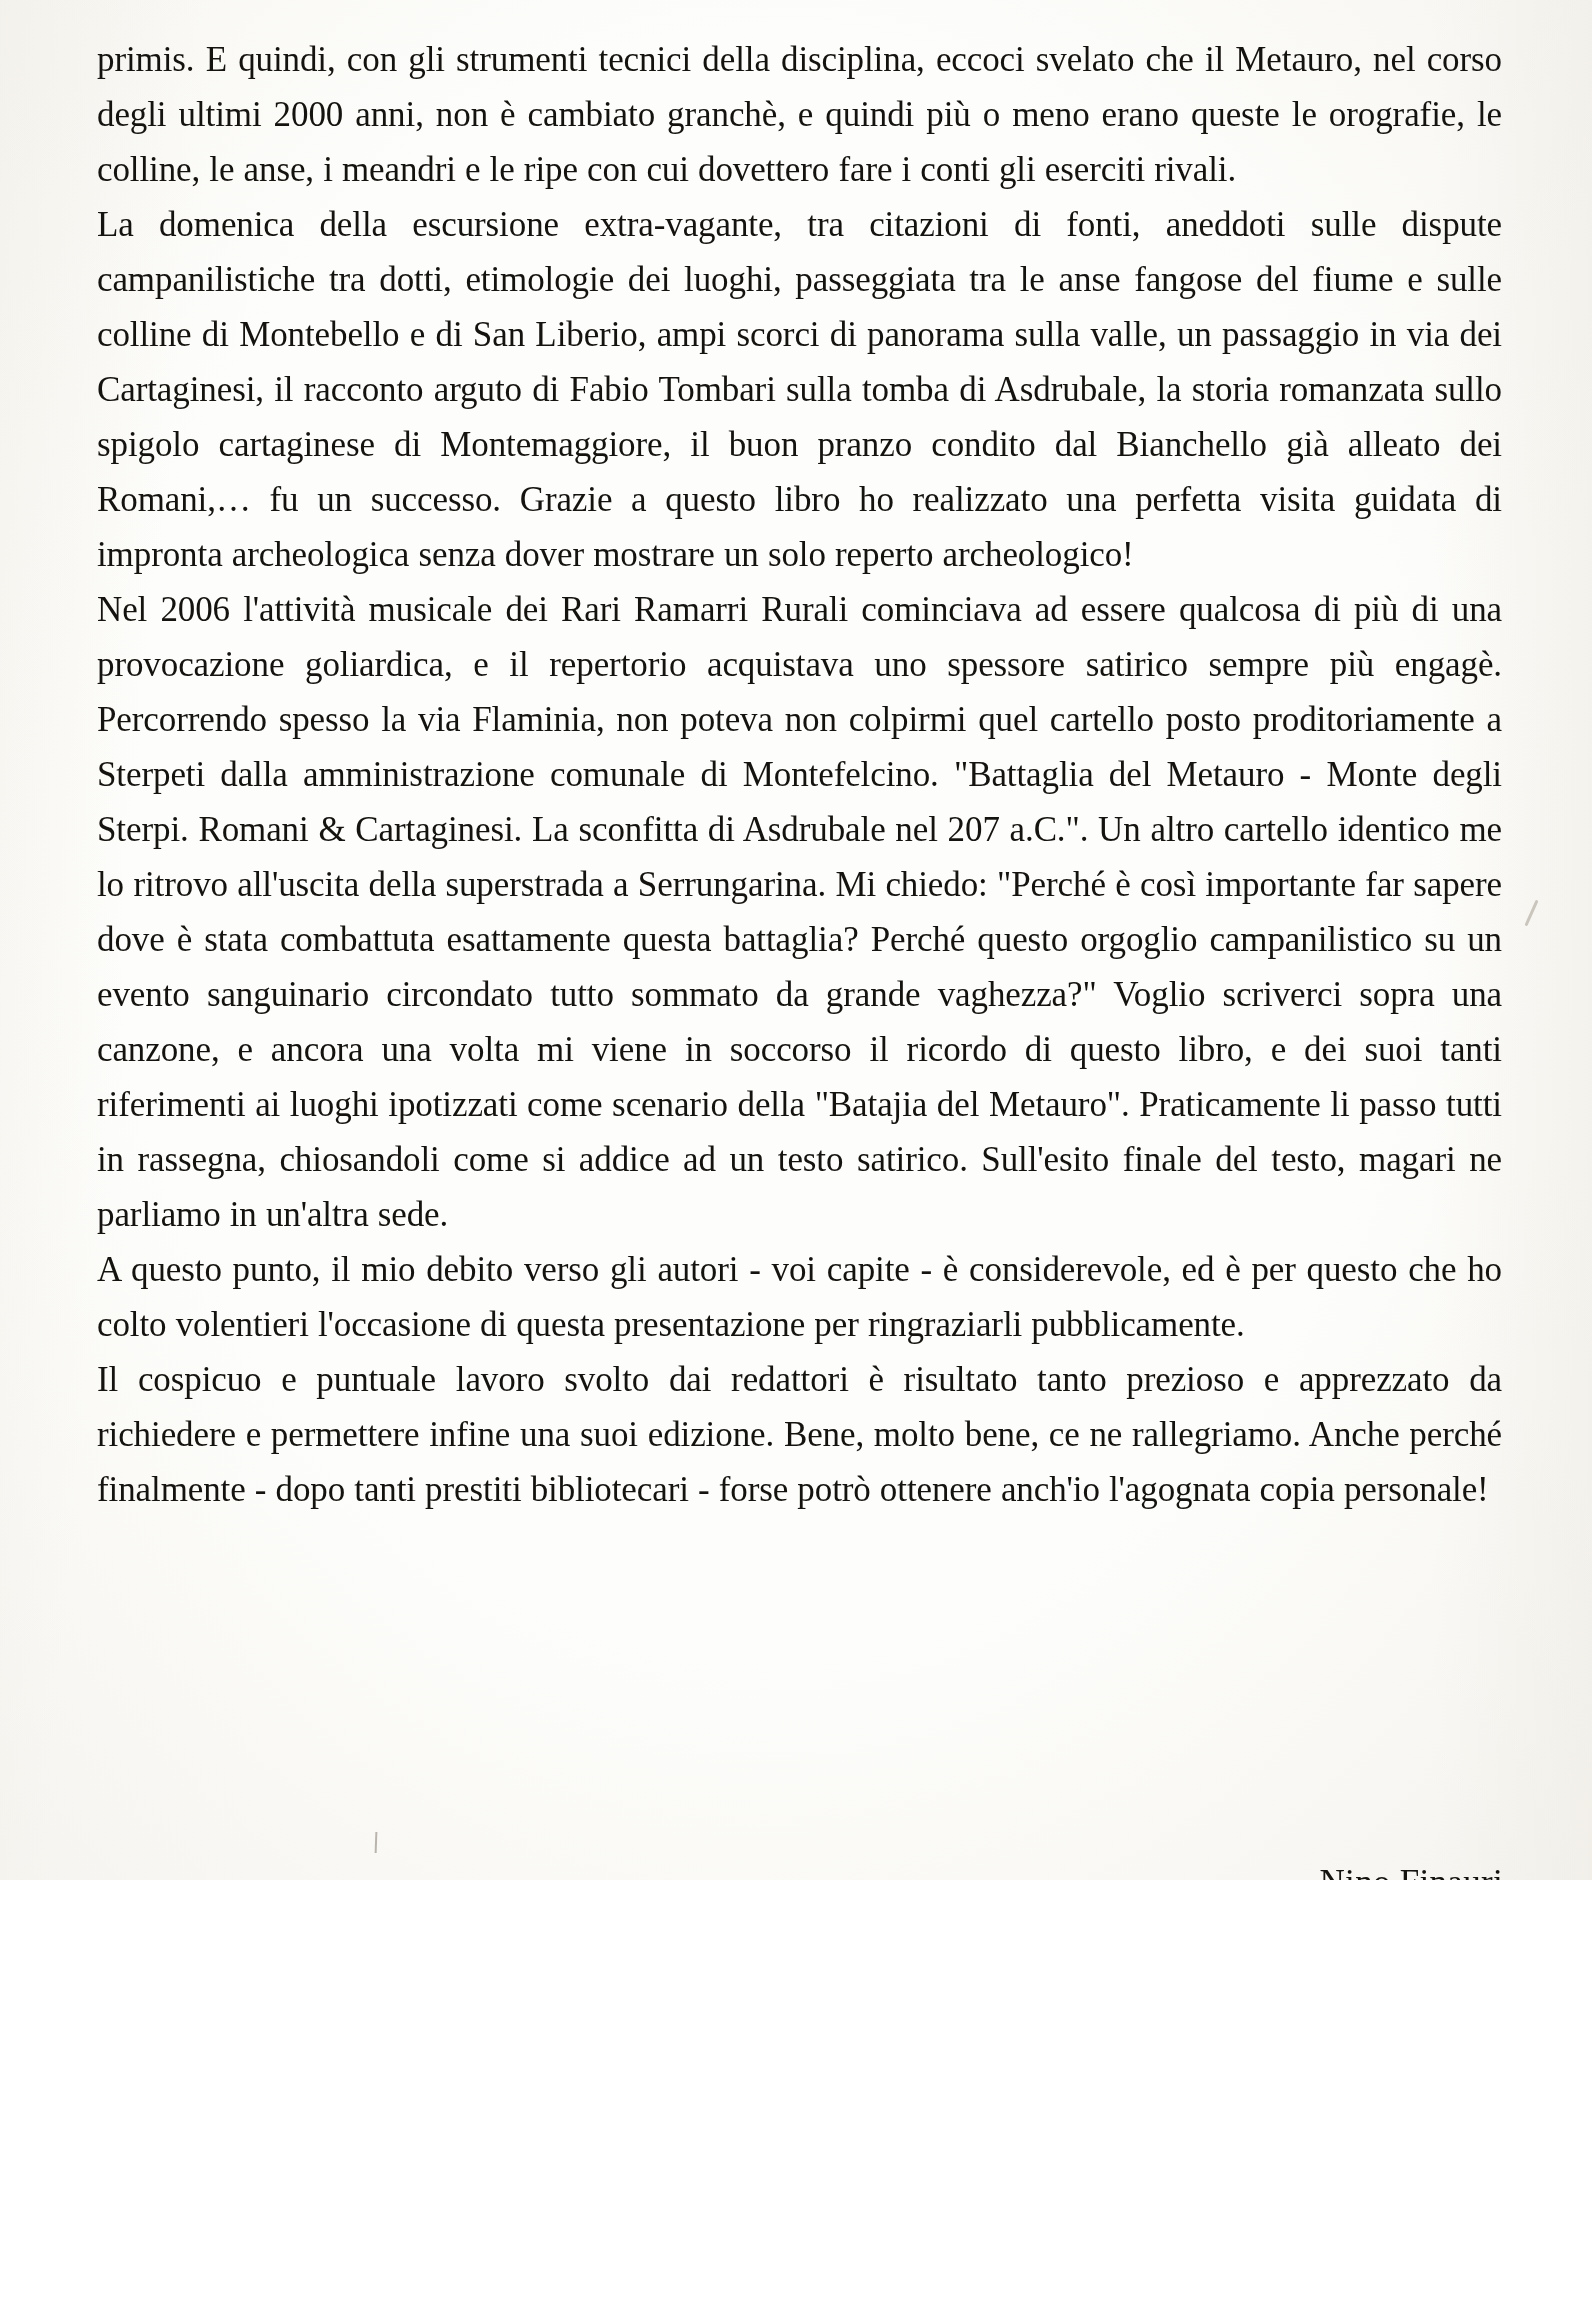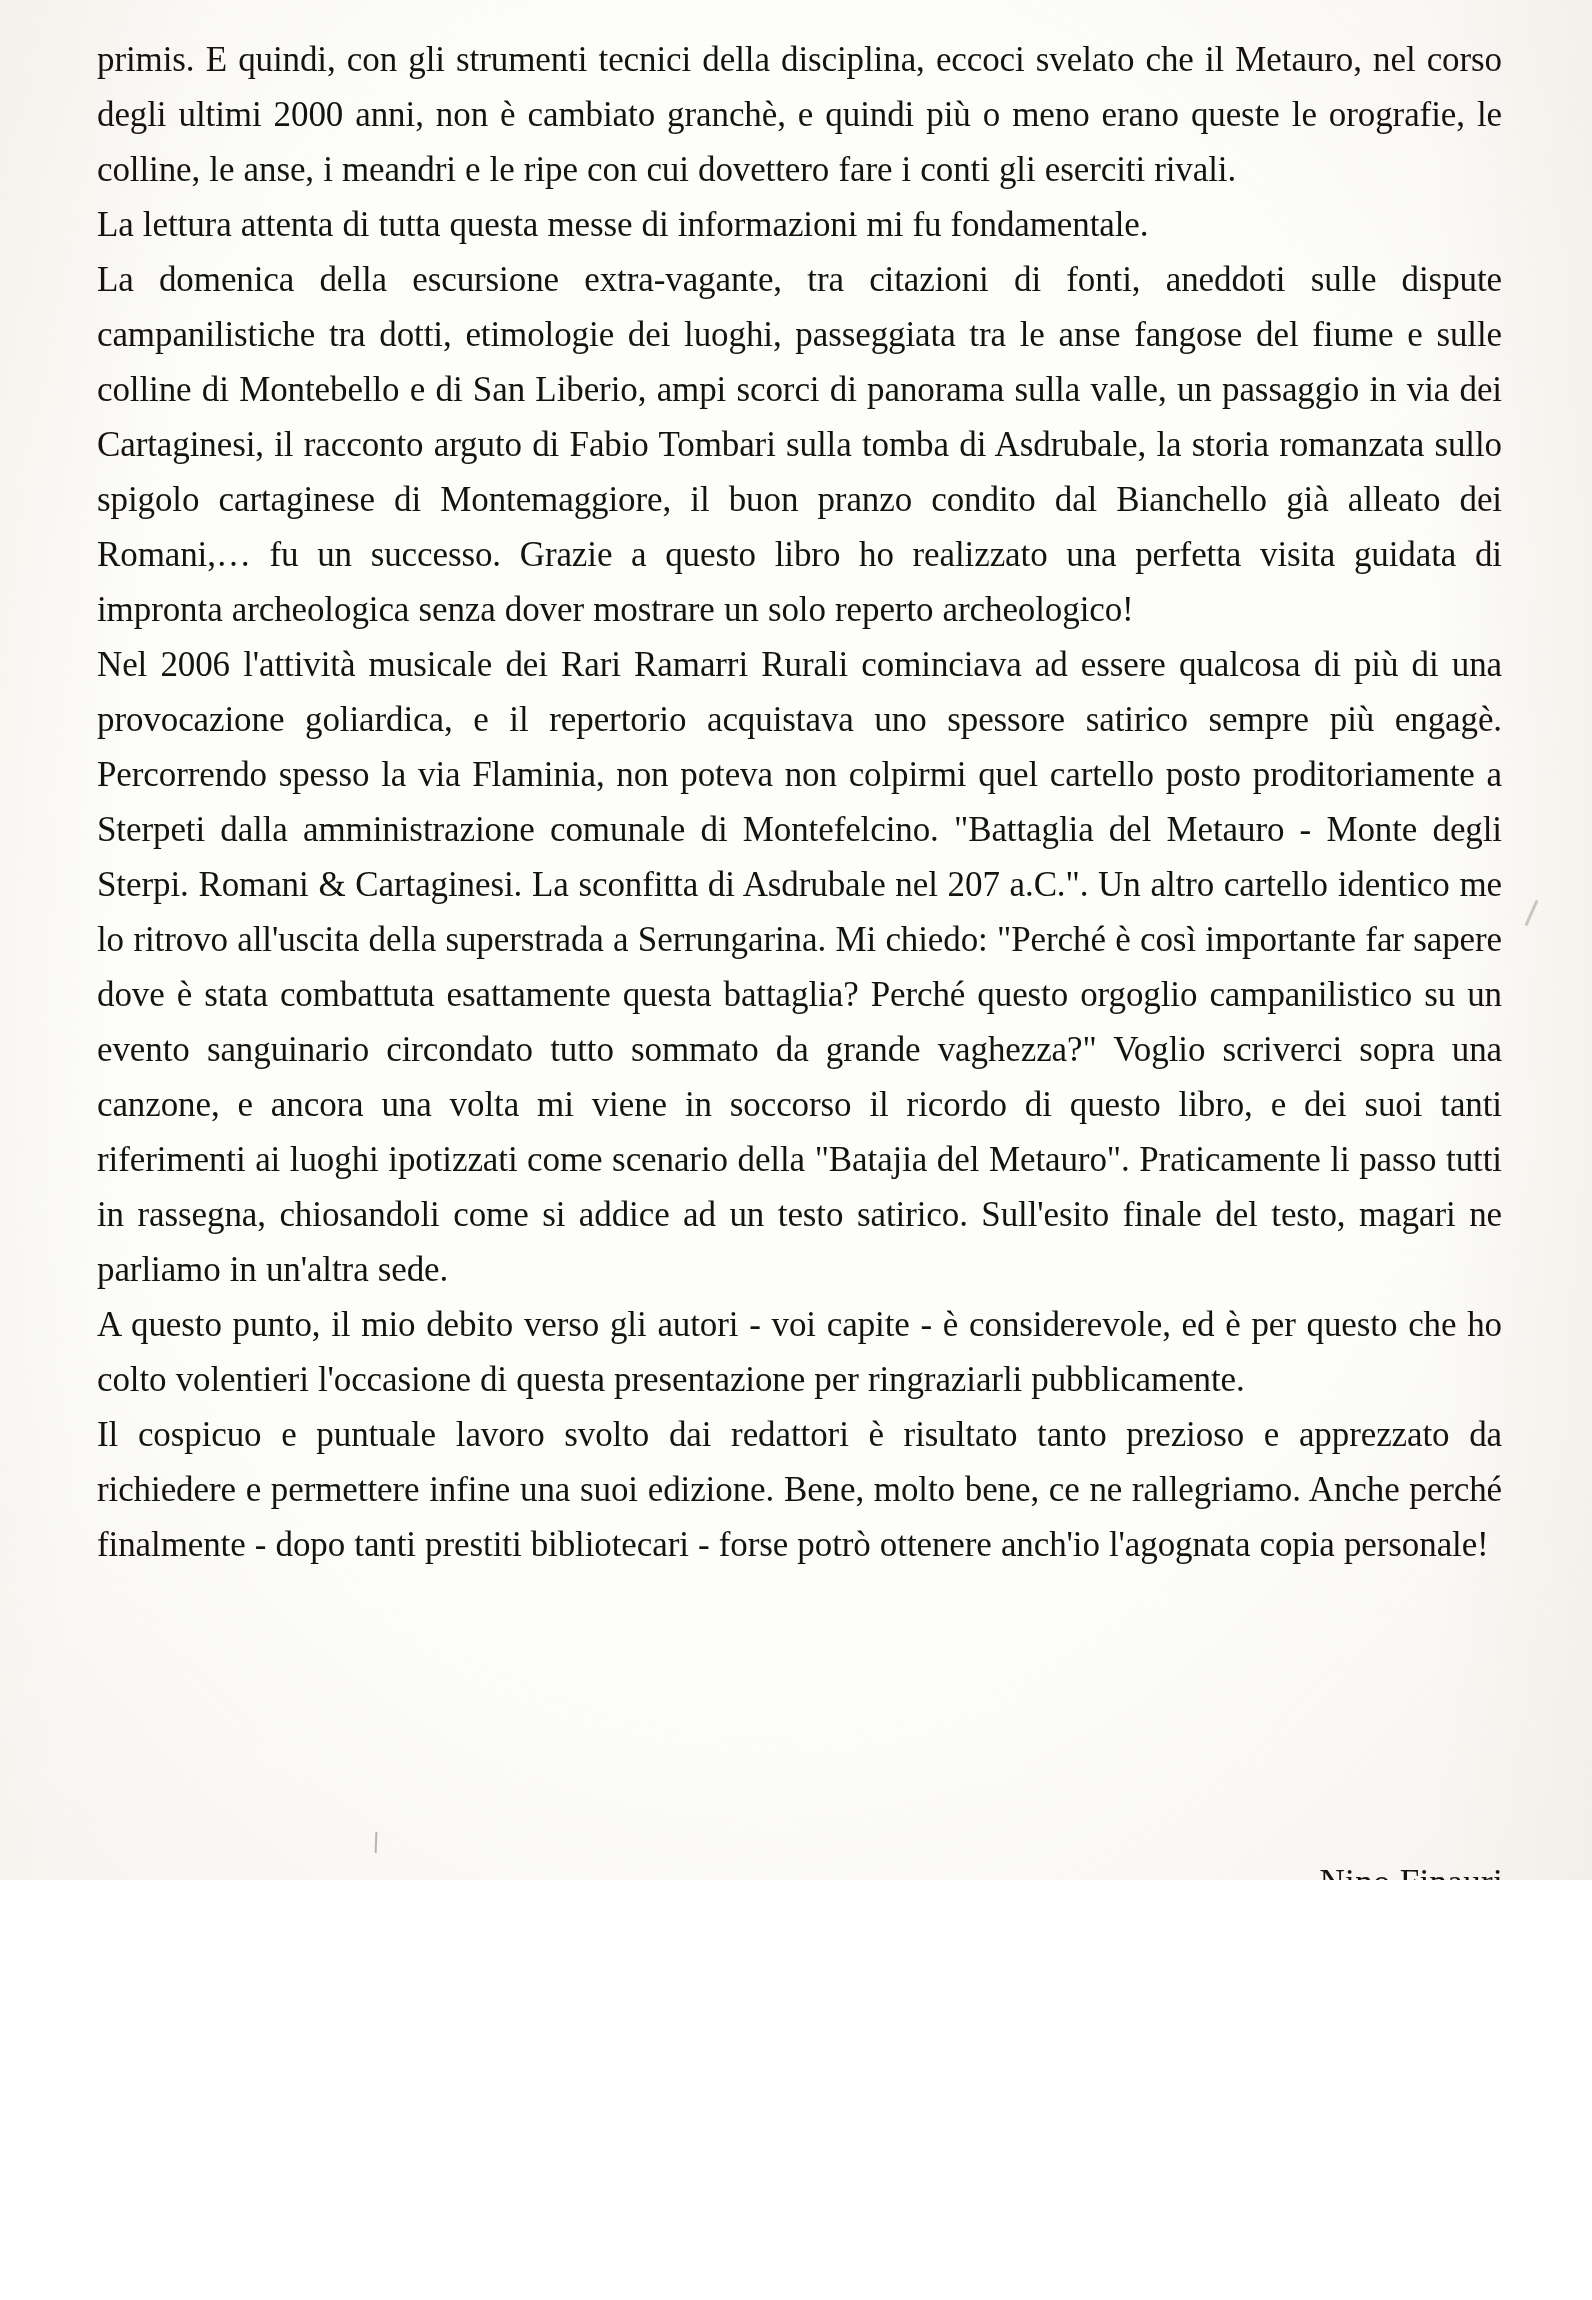--- a/index.html
+++ b/index.html
@@ -104,21 +104,20 @@
 </style>
 </head>
 <body>
 
 <div class="page">
 
   <div class="scan-tint"></div>
 
   <div class="text-block">
     <p class="para first">primis. E quindi, con gli strumenti tecnici della disciplina, eccoci svelato che il Metauro, nel corso degli ultimi 2000 anni, non è cambiato granchè, e quindi più o meno erano queste le orografie, le colline, le anse, i meandri e le ripe con cui dovettero fare i conti gli eserciti rivali.</p>
-    <p class="para">La lettura attenta di tutta questa messe di informazioni mi fu fondamentale.</p>
     <p class="para">La domenica della escursione extra-vagante, tra citazioni di fonti, aneddoti sulle dispute campanilistiche tra dotti, etimologie dei luoghi, passeggiata tra le anse fangose del fiume e sulle colline di Montebello e di San Liberio, ampi scorci di panorama sulla valle, un passaggio in via dei Cartaginesi, il racconto arguto di Fabio Tombari sulla tomba di Asdrubale, la storia romanzata sullo spigolo cartaginese di Montemaggiore, il buon pranzo condito dal Bianchello già alleato dei Romani,… fu un successo. Grazie a questo libro ho realizzato una perfetta visita guidata di impronta archeologica senza dover mostrare un solo reperto archeologico!</p>
     <p class="para">Nel 2006 l'attività musicale dei Rari Ramarri Rurali cominciava ad essere qualcosa di più di una provocazione goliardica, e il repertorio acquistava uno spessore satirico sempre più engagè. Percorrendo spesso la via Flaminia, non poteva non colpirmi quel cartello posto proditoriamente a Sterpeti dalla amministrazione comunale di Montefelcino. "Battaglia del Metauro - Monte degli Sterpi. Romani &amp; Cartaginesi. La sconfitta di Asdrubale nel 207 a.C.". Un altro cartello identico me lo ritrovo all'uscita della superstrada a Serrungarina. Mi chiedo: "Perché è così importante far sapere dove è stata combattuta esattamente questa battaglia? Perché questo orgoglio campanilistico su un evento sanguinario circondato tutto sommato da grande vaghezza?" Voglio scriverci sopra una canzone, e ancora una volta mi viene in soccorso il ricordo di questo libro, e dei suoi tanti riferimenti ai luoghi ipotizzati come scenario della "Batajia del Metauro". Praticamente li passo tutti in rassegna, chiosandoli come si addice ad un testo satirico. Sull'esito finale del testo, magari ne parliamo in un'altra sede.</p>
     <p class="para">A questo punto, il mio debito verso gli autori - voi capite - è considerevole, ed è per questo che ho colto volentieri l'occasione di questa presentazione per ringraziarli pubblicamente.</p>
     <p class="para">Il cospicuo e puntuale lavoro svolto dai redattori è risultato tanto prezioso e apprezzato da richiedere e permettere infine una suoi edizione. Bene, molto bene, ce ne rallegriamo. Anche perché finalmente - dopo tanti prestiti bibliotecari - forse potrò ottenere anch'io l'agognata copia personale!</p>
   </div>
 
   <div class="stray-mark"></div>
   <div class="stray-mark-2"></div>
   <div class="stray-mark-3"></div>
 

